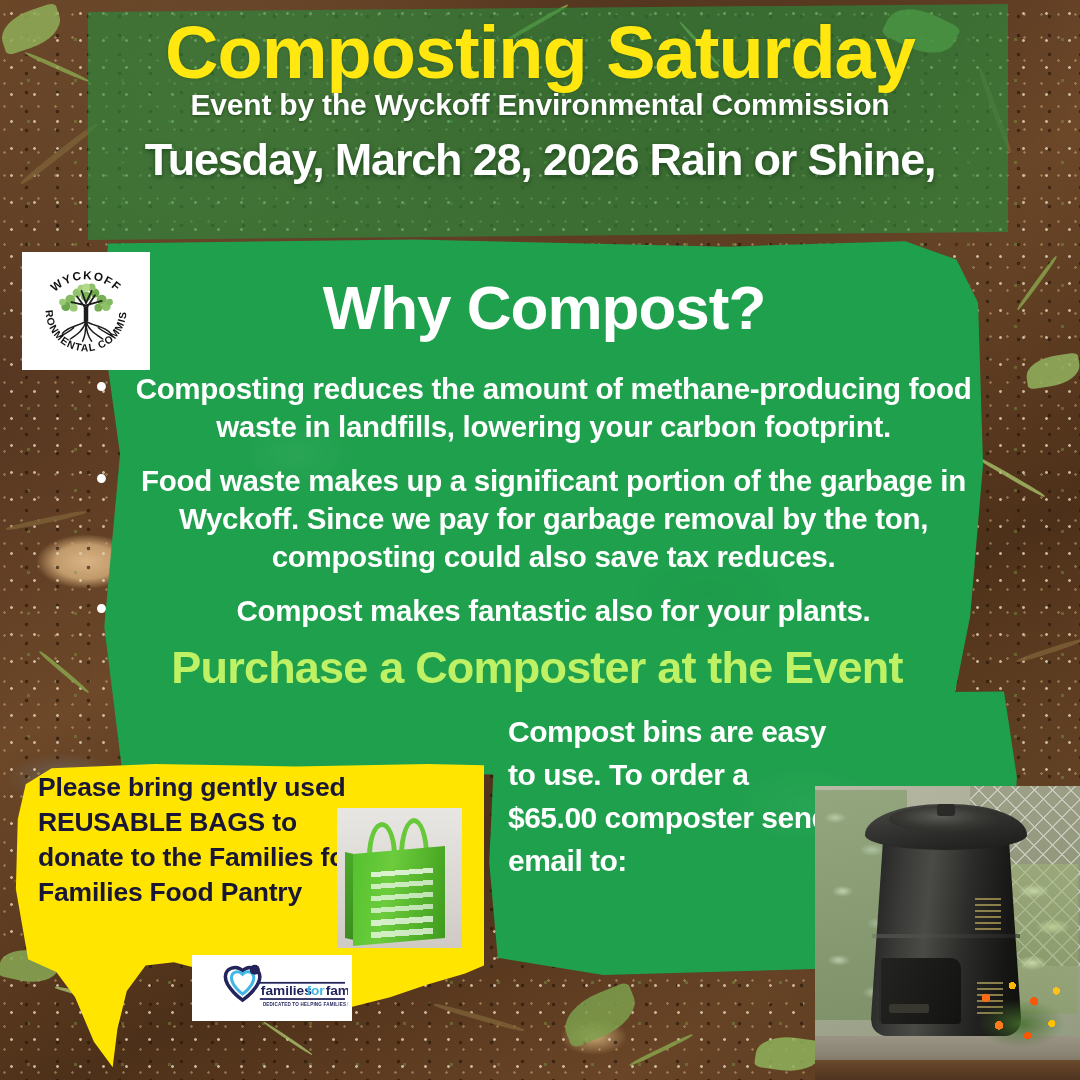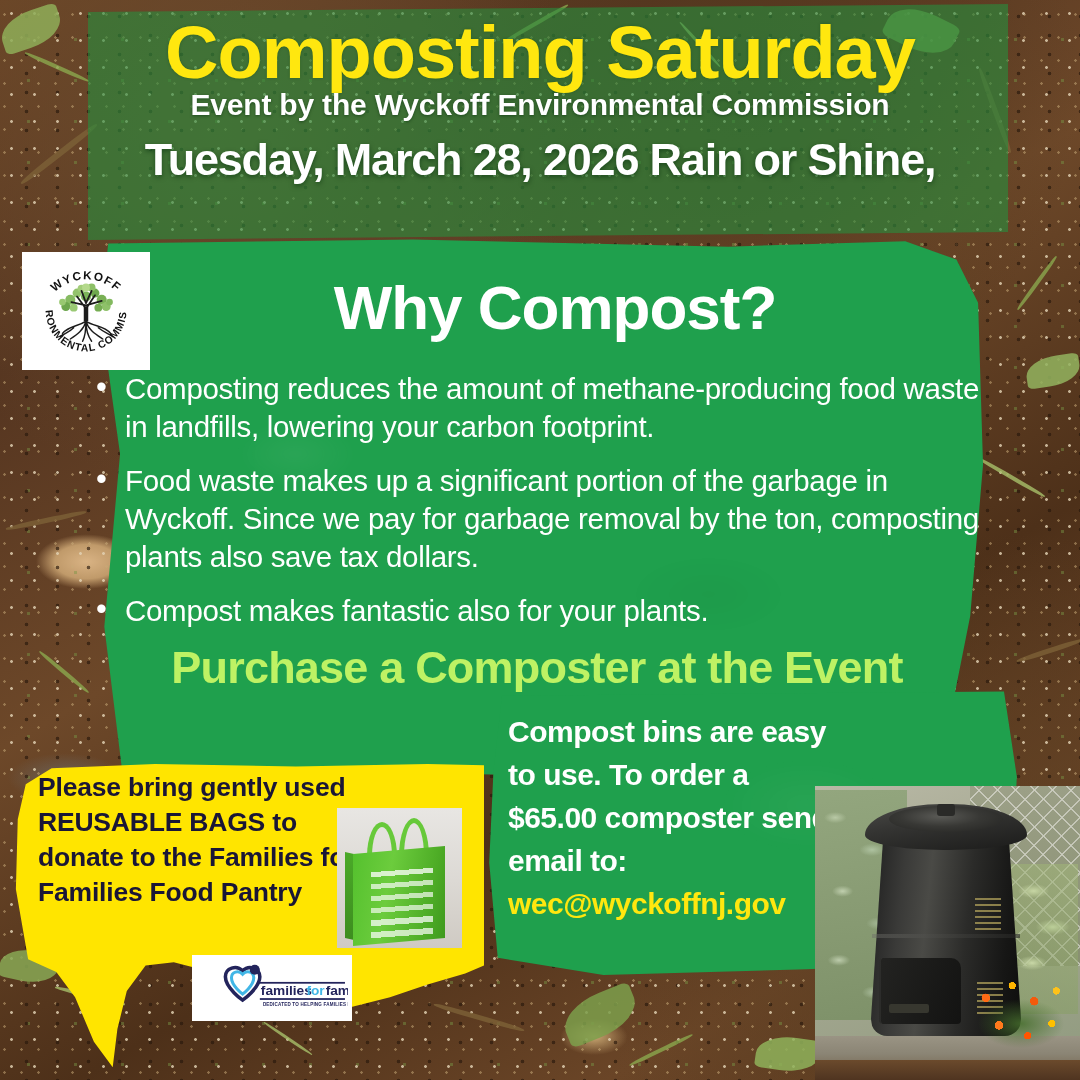--- a/index.html
+++ b/index.html
@@ -101,26 +101,26 @@
 
   
   .wec-logo{
     position:absolute; left:22px; top:252px; width:128px; height:118px;
     background:#fff; display:flex; align-items:center; justify-content:center;
   }
   .wec-logo svg{ width:112px; height:112px; display:block; }
 
   
   .why-compost{
-    position:absolute; left:160px; top:272px; width:790px; text-align:center;
+    position:absolute; left:149px; top:272px; width:790px; text-align:center;
     color:#fff; font-weight:700; font-size:62px; letter-spacing:-1px;
   }
   .bullets{
     position:absolute; left:92px; top:370px; width:890px;
-    color:#fff; font-weight:400; font-size:29.5px; line-height:38px; letter-spacing:-0.3px;
+    color:#fff; font-weight:700; font-size:29.5px; line-height:38px; letter-spacing:-0.3px;text-align:center;
   }
   .bullets li{ list-style:none; position:relative; padding-left:33px; margin-bottom:16px; }
   .bullets li:before{
     content:"\2022"; position:absolute; left:4px; top:-2px; font-size:31px; line-height:38px;
   }
 
   
   .purchase{
     position:absolute; left:92px; top:642px; width:890px; text-align:center;
     color:#bef264; font-weight:700; font-size:45px; letter-spacing:-0.8px;
@@ -366,29 +366,28 @@
       </text>
       <text font-family="Liberation Sans, sans-serif" font-size="18.5" font-weight="700" fill="#111" letter-spacing="1.8">
         <textPath href="#arcBot" startOffset="50%" text-anchor="middle">ENVIRONMENTAL COMMISSION</textPath>
       </text>
     </svg>
   </div>
 
   <div class="why-compost">Why Compost?</div>
   <ul class="bullets">
     <li>Composting reduces the amount of methane-producing food waste in landfills, lowering your carbon footprint.</li>
-    <li>Food waste makes up a significant portion of the garbage in Wyckoff. Since we pay for garbage removal by the ton, composting plants also save tax dollars.</li>
+    <li>Food waste makes up a significant portion of the garbage in Wyckoff. Since we pay for garbage removal by the ton, composting could also save tax reduces.</li>
     <li>Compost makes fantastic also for your plants.</li>
   </ul>
 
   <div class="purchase">Purchase a Composter at the Event</div>
 
   <div class="bin-copy">
     <span>Compost bins are easy to use. To order a $65.00 composter send email to:</span>
-    <span class="email">wec@wyckoffnj.gov</span>
   </div>
 
   <div class="bubble"></div>
   <div class="bubble-text">Please bring gently used REUSABLE BAGS to donate to the Families for Families Food Pantry</div>
 
   <div class="bag-photo">
     <div class="bag-handle" style="left:30px;top:14px;width:30px;height:34px;"></div>
     <div class="bag-handle" style="left:62px;top:10px;width:30px;height:38px;"></div>
     <div class="bag-side"></div>
     <div class="bag-body"></div>

